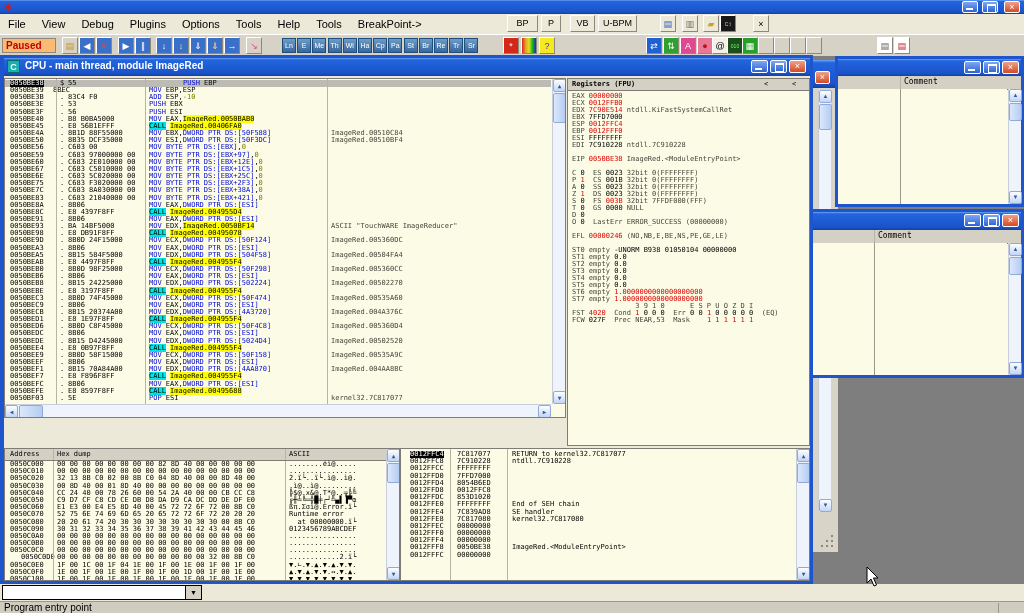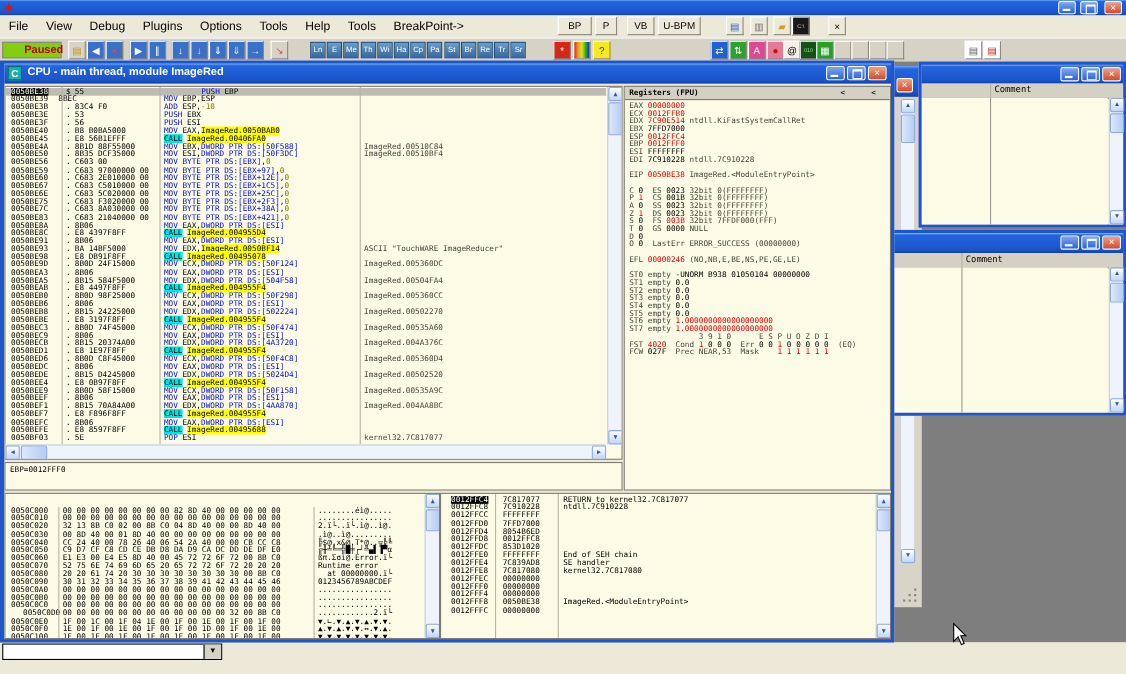--- a/index.html
+++ b/index.html
@@ -73,21 +73,21 @@
     <div id="menubar-icons">
         <div class="ticon" style="left: 660px; top: 1px; height: 17px; background: rgb(236, 233, 216); color: rgb(48, 96, 192);">▤</div>
         <div class="ticon" style="left: 682px; top: 1px; height: 17px; background: rgb(236, 233, 216); color: rgb(112, 112, 108);">▥</div>
         <div class="ticon" style="left: 703px; top: 1px; height: 17px; background: rgb(236, 233, 216); color: rgb(208, 160, 32);">▰</div>
         <div class="ticon" style="left: 720px; top: 1px; height: 17px; background: rgb(24, 24, 24); color: rgb(200, 200, 200); font-size: 5px;">C:\</div>
         <div class="ticon" style="left: 753px; top: 1px; height: 17px; background: rgb(236, 233, 216); color: rgb(0, 0, 0);">×</div>
       </div>
   </div>
 
   <div class="abs" style="left:0;top:34px;width:1024px;height:22px;background:#D6D2C6;border-top:1px solid #FFF;">
-    <div class="abs" style="left:2px;top:3px;width:54px;height:15px;background:#84cc16;border:1px solid #8C887C;color:#C00000;font-weight:bold;font-size:10px;line-height:14px;padding-left:19px;box-sizing:border-box;">Paused</div>
+    <div class="abs" style="left:2px;top:3px;width:54px;height:15px;background:#fdba74;border:1px solid #8C887C;color:#C00000;font-weight:bold;font-size:10px;line-height:14px;padding-left:3px;box-sizing:border-box;">Paused</div>
     <div id="tb-main-icons">
         <div class="ticon" style="left: 62px; background: rgb(214, 210, 198); color: rgb(200, 150, 20);">▤</div>
         <div class="ticon" style="left: 79px; background: rgb(58, 112, 200); color: rgb(255, 255, 255);">◀</div>
         <div class="ticon" style="left: 96px; background: rgb(58, 112, 200); color: rgb(255, 64, 48);">×</div>
         <div class="ticon" style="left: 118px; background: rgb(58, 112, 200); color: rgb(255, 255, 255);">▶</div>
         <div class="ticon" style="left: 135px; background: rgb(58, 112, 200); color: rgb(255, 255, 255);">∥</div>
         <div class="ticon" style="left: 156px; background: rgb(58, 112, 200); color: rgb(255, 255, 255);">↓</div>
         <div class="ticon" style="left: 173px; background: rgb(58, 112, 200); color: rgb(255, 224, 128);">↓</div>
         <div class="ticon" style="left: 190px; background: rgb(58, 112, 200); color: rgb(255, 255, 255);">⇓</div>
         <div class="ticon" style="left: 207px; background: rgb(58, 112, 200); color: rgb(255, 224, 128);">⇓</div>
@@ -310,31 +310,35 @@
           <div class="row mono" style="height: 7px; font-size: 7px; line-height: 7px;"><span style="left: 0px;"><span class="g" style="position: static;">ST4 empty </span><span class="k" style="position: static;">0.0</span></span></div>
           <div class="row mono" style="height: 7px; font-size: 7px; line-height: 7px;"><span style="left: 0px;"><span class="g" style="position: static;">ST5 empty </span><span class="k" style="position: static;">0.0</span></span></div>
           <div class="row mono" style="height: 7px; font-size: 7px; line-height: 7px;"><span style="left: 0px;"><span class="g" style="position: static;">ST6 empty </span><span class="r" style="position: static;">1.0000000000000000000</span></span></div>
           <div class="row mono" style="height: 7px; font-size: 7px; line-height: 7px;"><span style="left: 0px;"><span class="g" style="position: static;">ST7 empty </span><span class="r" style="position: static;">1.0000000000000000000</span></span></div>
           <div class="row mono" style="height: 7px; font-size: 7px; line-height: 7px;"><span style="left: 0px;"><span class="g" style="position: static;">               3 9 1 0      E S P U O Z D I</span></span></div>
           <div class="row mono" style="height: 7px; font-size: 7px; line-height: 7px;"><span style="left: 0px;"><span class="g" style="position: static;">FST </span><span class="r" style="position: static;">4020</span><span class="g" style="position: static;">  Cond </span><span class="r" style="position: static;">1</span><span class="k" style="position: static;"> 0 0 0</span><span class="g" style="position: static;">  Err </span><span class="k" style="position: static;">0 0 </span><span class="r" style="position: static;">1</span><span class="k" style="position: static;"> 0 0 0 0 0</span><span class="g" style="position: static;">  (EQ)</span></span></div>
           <div class="row mono" style="height: 7px; font-size: 7px; line-height: 7px;"><span style="left: 0px;"><span class="g" style="position: static;">FCW </span><span class="k" style="position: static;">027F</span><span class="g" style="position: static;">  Prec NEAR,53  Mask    </span><span class="r" style="position: static;">1 1 1 1 1 1</span></span></div>
         </div>
     </div>
 
-    <div class="pane mono" style="left:0;top:362px;width:562px;height:26px;">
-      <span class="abs k" style="left:4px;top:2px;font-size:7px;">EBP=0012FFF0</span>
-    </div>
 
     <div class="pane mono" style="left:0;top:390px;width:396px;height:133px;">
+      <div class="phead">
+        <span class="abs" style="left:5px;top:0;">Address</span>
+        <span class="abs" style="left:52px;top:0;">Hex dump</span>
+        <span class="abs" style="left:284px;top:0;">ASCII</span>
+        <span class="vdiv" style="left:48px;"></span>
+        <span class="vdiv" style="left:280px;"></span>
+      </div>
       <div id="dump-rows" class="abs" style="left:0;top:12px;right:14px;">
           <div class="row mono" style="height: 7.2px; font-size: 7px; line-height: 7.2px;"><span class="k" style="left: 5px;">0050C000</span><span class="k" style="left: 52px;">00 00 00 00 00 00 00 00 82 8D 40 00 00 00 00 00</span><span class="k" style="left: 284px;">........éì@.....</span></div>
           <div class="row mono" style="height: 7.2px; font-size: 7px; line-height: 7.2px;"><span class="k" style="left: 5px;">0050C010</span><span class="k" style="left: 52px;">00 00 00 00 00 00 00 00 00 00 00 00 00 00 00 00</span><span class="k" style="left: 284px;">................</span></div>
           <div class="row mono" style="height: 7.2px; font-size: 7px; line-height: 7.2px;"><span class="k" style="left: 5px;">0050C020</span><span class="k" style="left: 52px;">32 13 8B C0 02 00 8B C0 04 8D 40 00 00 8D 40 00</span><span class="k" style="left: 284px;">2.ï└..ï└.ì@..ì@.</span></div>
           <div class="row mono" style="height: 7.2px; font-size: 7px; line-height: 7.2px;"><span class="k" style="left: 5px;">0050C030</span><span class="k" style="left: 52px;">00 8D 40 00 01 8D 40 00 00 00 00 00 00 00 00 00</span><span class="k" style="left: 284px;">.ì@..ì@.........</span></div>
-          <div class="row mono" style="height: 7.2px; font-size: 7px; line-height: 7.2px;"><span class="k" style="left: 5px;">0050C040</span><span class="k" style="left: 52px;">CC 24 40 00 78 26 40 06 54 2A 40 00 00 CB CC C8</span><span class="k" style="left: 284px;">╠$@.x&amp;@.T*@..╦╠╚</span></div>
+          <div class="row mono" style="height: 7.2px; font-size: 7px; line-height: 7.2px;"><span class="k" style="left: 5px;">0050C040</span><span class="k" style="left: 52px;">CC 24 40 00 78 26 60 00 54 2A 40 00 00 CB CC C8</span><span class="k" style="left: 284px;">╠$@.x&amp;@.T*@..╦╠╚</span></div>
           <div class="row mono" style="height: 7.2px; font-size: 7px; line-height: 7.2px;"><span class="k" style="left: 5px;">0050C050</span><span class="k" style="left: 52px;">C9 D7 CF C8 CD CE DB D8 DA D9 CA DC DD DE DF E0</span><span class="k" style="left: 284px;">╔╫╧╚═╬█╪┌┘╩▄▌▐▀α</span></div>
           <div class="row mono" style="height: 7.2px; font-size: 7px; line-height: 7.2px;"><span class="k" style="left: 5px;">0050C060</span><span class="k" style="left: 52px;">E1 E3 00 E4 E5 8D 40 00 45 72 72 6F 72 00 8B C0</span><span class="k" style="left: 284px;">ßπ.Σσì@.Error.ï└</span></div>
           <div class="row mono" style="height: 7.2px; font-size: 7px; line-height: 7.2px;"><span class="k" style="left: 5px;">0050C070</span><span class="k" style="left: 52px;">52 75 6E 74 69 6D 65 20 65 72 72 6F 72 20 20 20</span><span class="k" style="left: 284px;">Runtime error   </span></div>
           <div class="row mono" style="height: 7.2px; font-size: 7px; line-height: 7.2px;"><span class="k" style="left: 5px;">0050C080</span><span class="k" style="left: 52px;">20 20 61 74 20 30 30 30 30 30 30 30 30 00 8B C0</span><span class="k" style="left: 284px;">  at 00000000.ï└</span></div>
           <div class="row mono" style="height: 7.2px; font-size: 7px; line-height: 7.2px;"><span class="k" style="left: 5px;">0050C090</span><span class="k" style="left: 52px;">30 31 32 33 34 35 36 37 38 39 41 42 43 44 45 46</span><span class="k" style="left: 284px;">0123456789ABCDEF</span></div>
           <div class="row mono" style="height: 7.2px; font-size: 7px; line-height: 7.2px;"><span class="k" style="left: 5px;">0050C0A0</span><span class="k" style="left: 52px;">00 00 00 00 00 00 00 00 00 00 00 00 00 00 00 00</span><span class="k" style="left: 284px;">................</span></div>
           <div class="row mono" style="height: 7.2px; font-size: 7px; line-height: 7.2px;"><span class="k" style="left: 5px;">0050C0B0</span><span class="k" style="left: 52px;">00 00 00 00 00 00 00 00 00 00 00 00 00 00 00 00</span><span class="k" style="left: 284px;">................</span></div>
           <div class="row mono" style="height: 7.2px; font-size: 7px; line-height: 7.2px;"><span class="k" style="left: 5px;">0050C0C0</span><span class="k" style="left: 52px;">00 00 00 00 00 00 00 00 00 00 00 00 00 00 00 00</span><span class="k" style="left: 284px;">................</span></div>
           <div class="row mono" style="height: 7.2px; font-size: 7px; line-height: 7.2px;"><span class="k" style="left: 16px;">0050C0D0</span><span class="k" style="left: 52px;">00 00 00 00 00 00 00 00 00 00 00 00 32 00 8B C0</span><span class="k" style="left: 284px;">............2.ï└</span></div>
           <div class="row mono" style="height: 7.2px; font-size: 7px; line-height: 7.2px;"><span class="k" style="left: 5px;">0050C0E0</span><span class="k" style="left: 52px;">1F 00 1C 00 1F 04 1E 00 1F 00 1E 00 1F 00 1F 00</span><span class="k" style="left: 284px;">▼.∟.▼.▲.▼.▲.▼.▼.</span></div>
@@ -378,17 +382,21 @@
     </div>
   </div>
 
   <div class="abs" style="left:0;top:584px;width:1024px;height:17px;background:#ECE9D8;">
     <div class="abs" style="left:2px;top:1px;width:200px;height:15px;background:#FFF;border:1px solid #000;box-sizing:border-box;">
       <span class="mono" style="font-size:8px;"></span>
       <div class="abs" style="right:0;top:0;width:15px;height:13px;background:#D6D2C6;border-left:1px solid #000;text-align:center;font-size:7px;line-height:13px;">▼</div>
     </div>
   </div>
 
+  <div class="abs" style="left:0;top:601px;width:1024px;height:12px;background:#D0CCC0;border-top:1px solid #9C988C;">
+    <span class="abs" style="left:4px;top:0;font-size:10px;line-height:11px;color:#000;">Program entry point</span>
+    <span class="abs" style="left:998px;top:1px;width:1px;height:10px;background:#9C988C;"></span>
+  </div>
 
   <svg class="abs" style="left:866px;top:566px;z-index:10;" width="14" height="22" viewBox="0 0 14 22">
     <path d="M1 1 L1 17 L5 13 L8 20 L10.5 19 L7.5 12 L12 12 Z" fill="#FFF" stroke="#000" stroke-width="1"></path>
   </svg>
 </div>
 
 </body></html>

